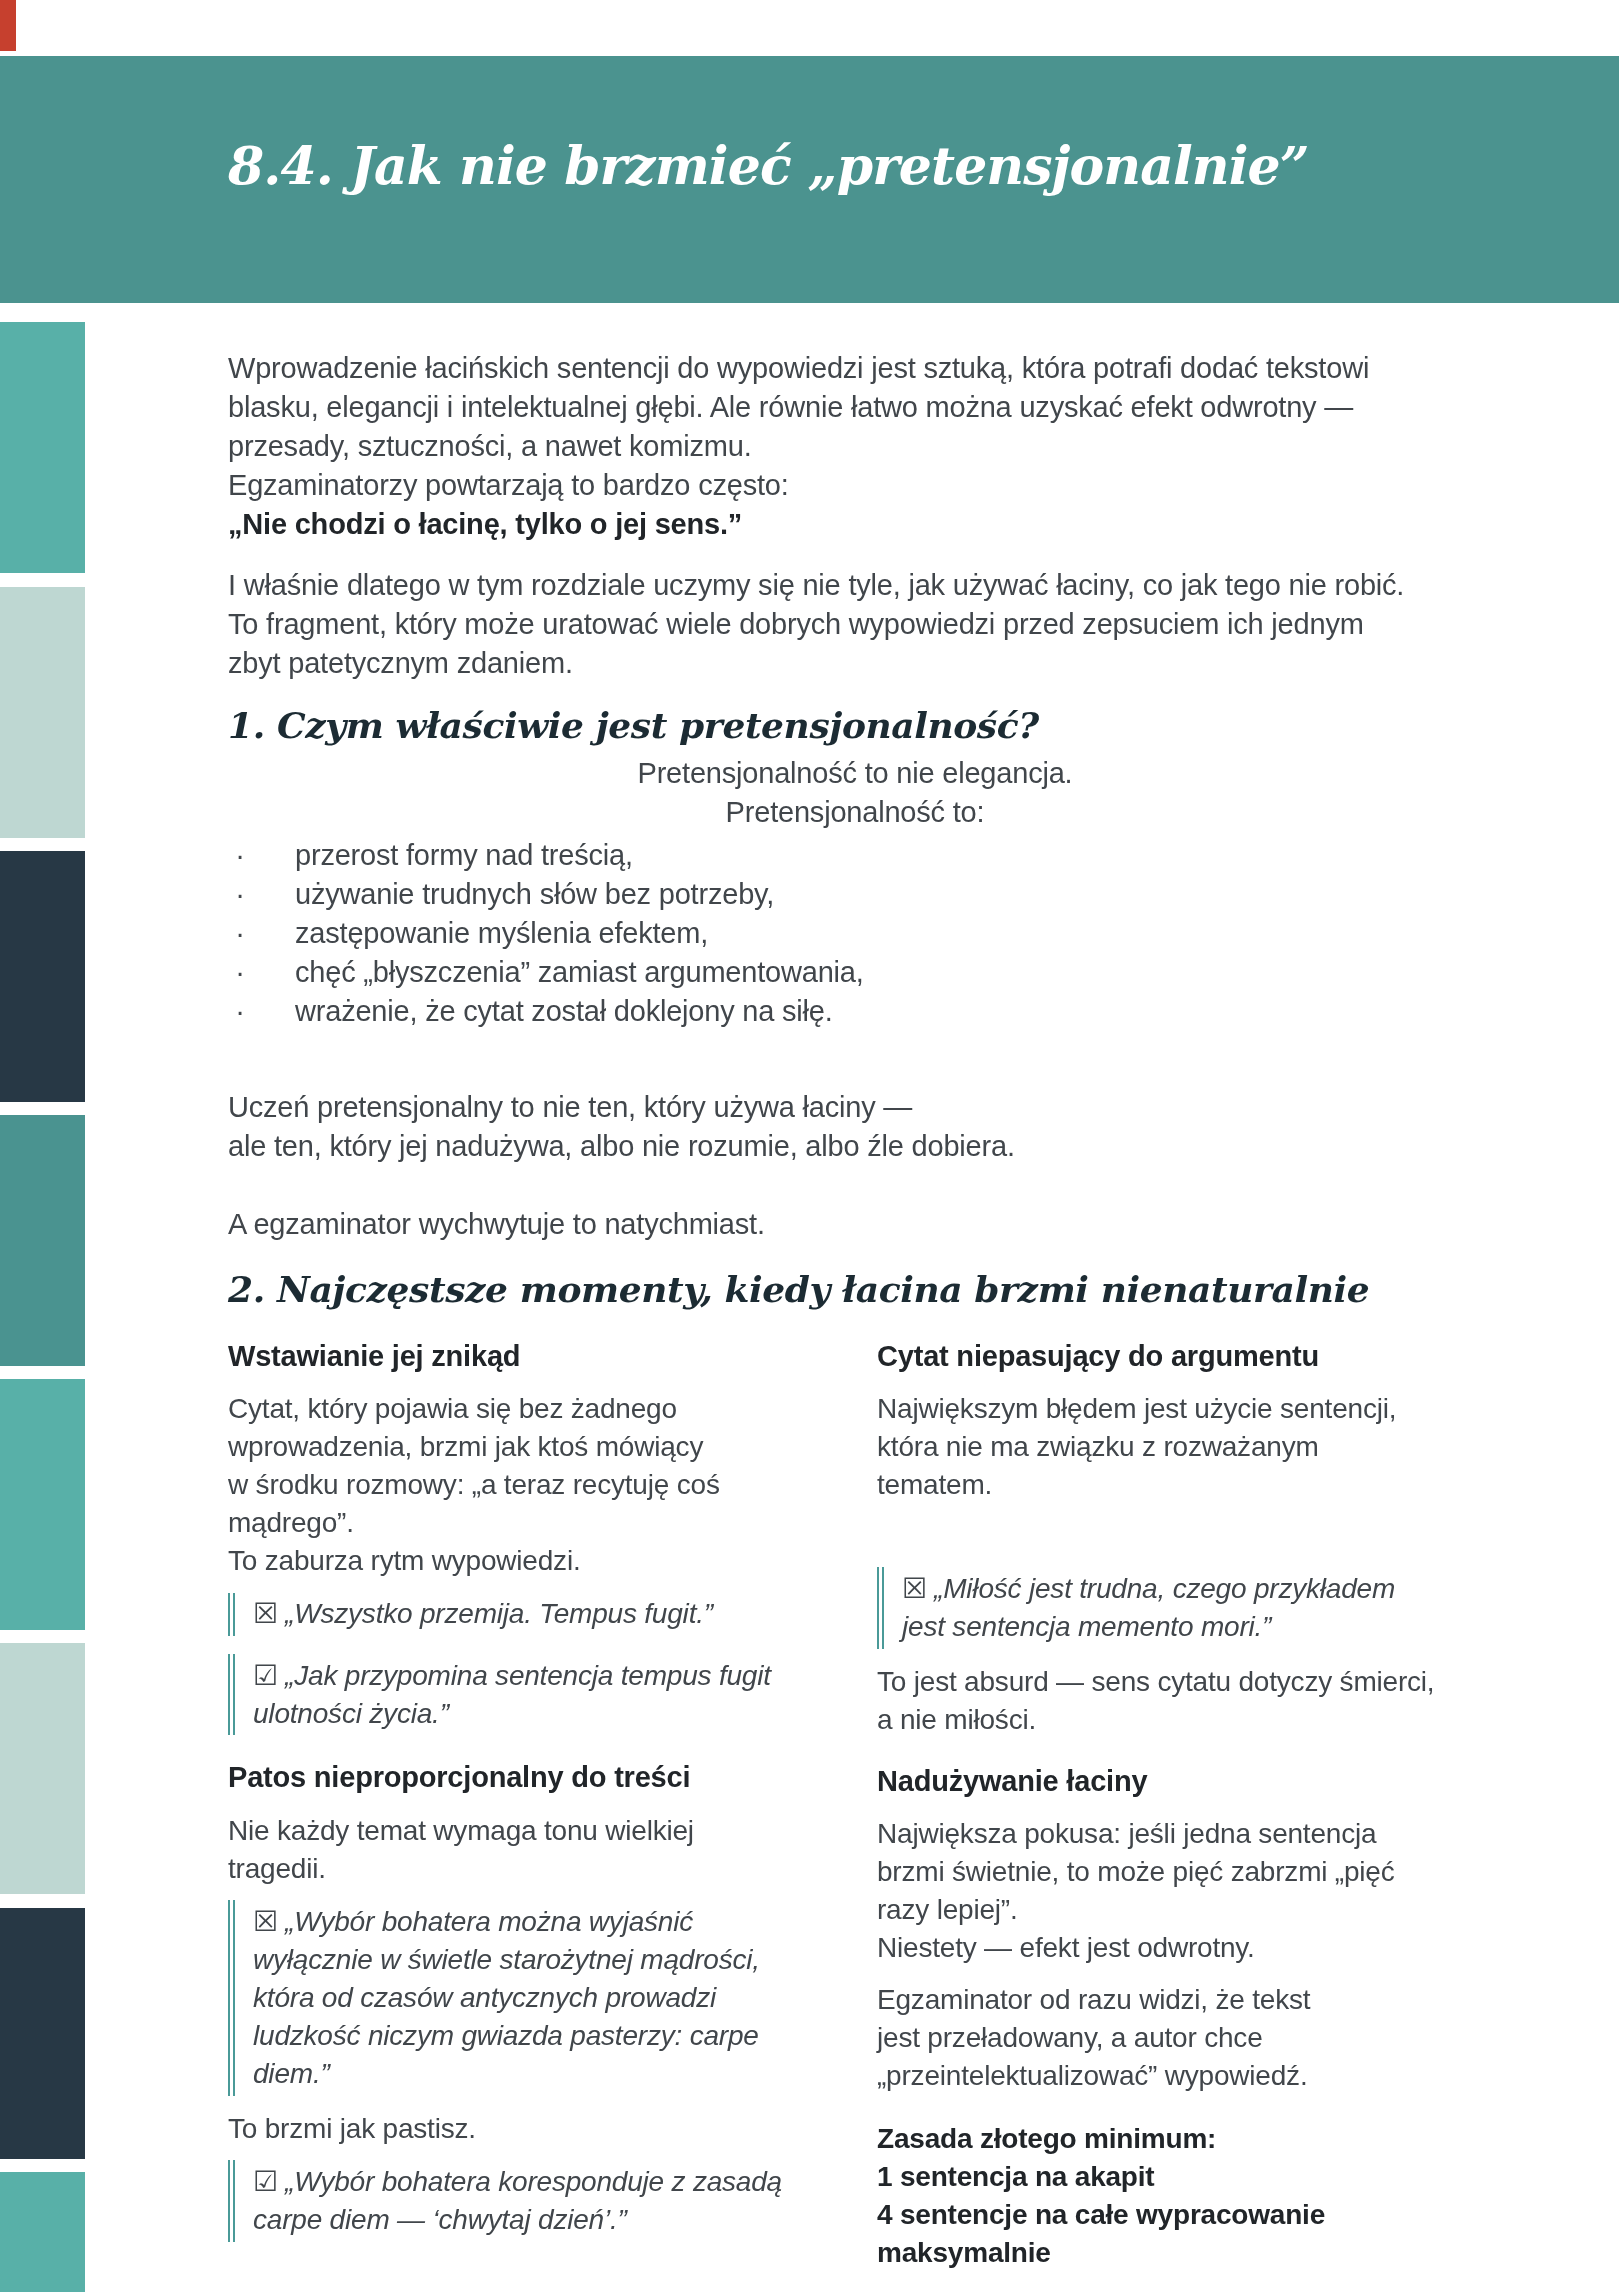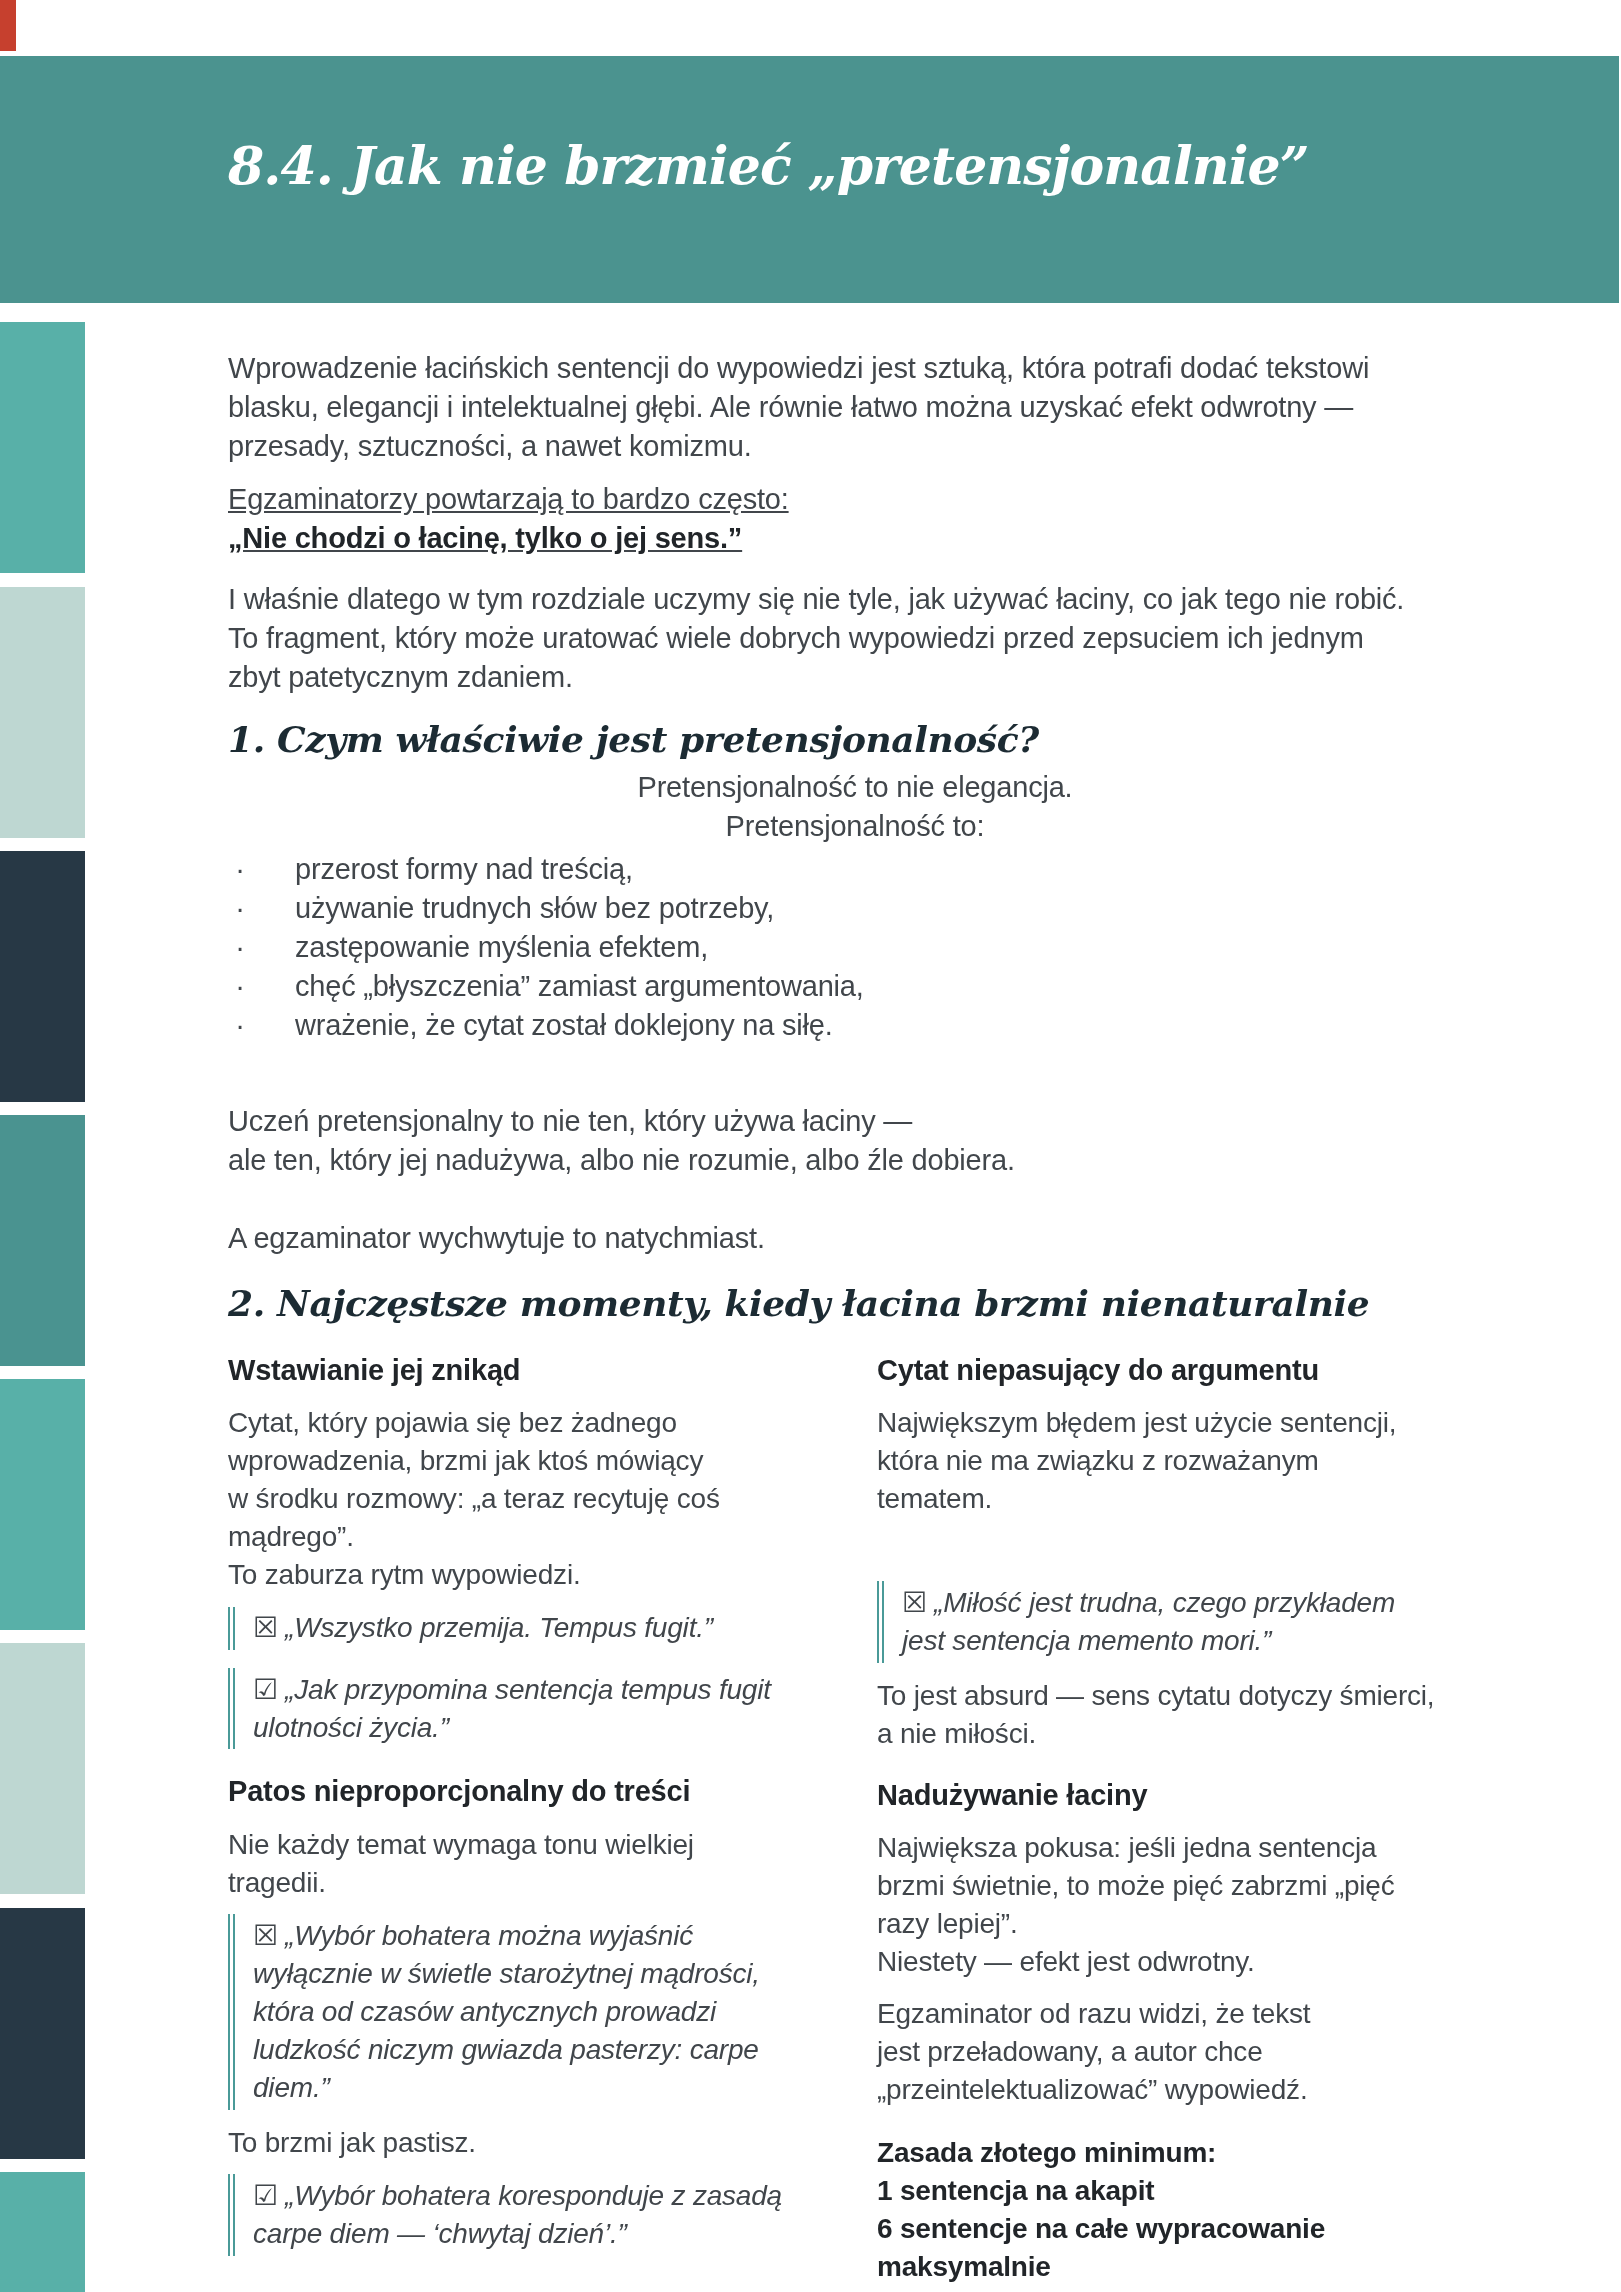--- a/index.html
+++ b/index.html
@@ -13,21 +13,21 @@
          font-size:52px;line-height:1.2;color:#ffffff;letter-spacing:-0.9px;}
 
   .sidebar{position:absolute;left:0;top:0;width:85px;height:100%;}
   .sb{position:absolute;left:0;width:85px;}
 
   .content{position:absolute;left:228px;top:0;width:1254px;padding-top:349px;
            color:var(--body);font-size:29px;line-height:39px;font-weight:400;letter-spacing:-0.2px;}
   .line{white-space:pre;}
   .bold{font-weight:700;color:var(--bold);}
 
-  .intro-p2{margin-top:14px;text-decoration:underline;}
+  .intro-p2{margin-top:0;}
   .intro-p3{margin-top:21.5px;}
   .serif{font-family:"DejaVu Serif", serif;font-style:italic;font-weight:700;color:var(--hserif);
          font-size:36px;line-height:52px;margin:0;letter-spacing:-0.4px;}
   .h1{margin-top:16px;}
   .lead{margin-top:3.6px;text-align:center;}
   .bullets{margin-top:3.6px;}
   .bullet{position:relative;padding-left:67px;white-space:pre;}
   .bullet::before{content:"\00B7";position:absolute;left:7.2px;top:0;}
   .after{margin-top:57px;}
   .closing{margin-top:39px;}
@@ -172,21 +172,21 @@
             <div class="line">Niestety — efekt jest odwrotny.</div>
           </div>
         <div class="p">
             <div class="line">Egzaminator od razu widzi, że tekst</div>
             <div class="line">jest przeładowany, a autor chce</div>
             <div class="line">„przeintelektualizować” wypowiedź.</div>
           </div>
         <div class="p bold" style="margin-top:25px">
             <div class="line">Zasada złotego minimum:</div>
             <div class="line">1 sentencja na akapit</div>
-            <div class="line">6 sentencje na całe wypracowanie</div>
+            <div class="line">4 sentencje na całe wypracowanie</div>
             <div class="line">maksymalnie</div>
           </div>
       </div>
 
     </div>
   </main>
 </div>
 
 
 </body></html>

